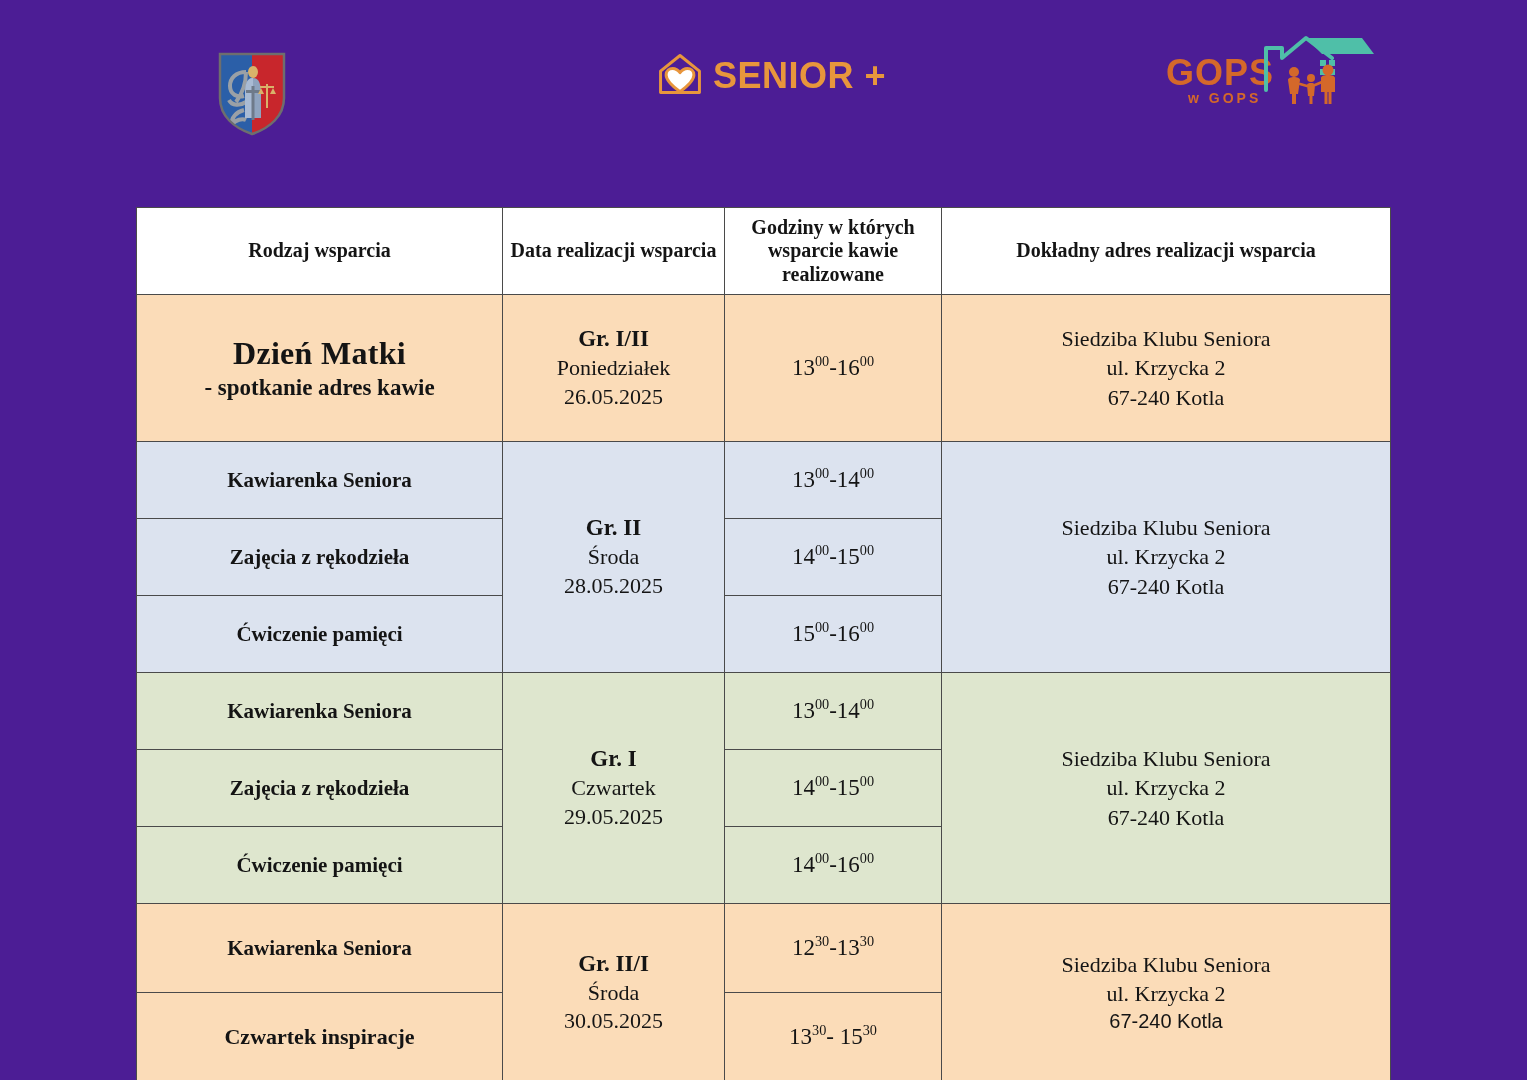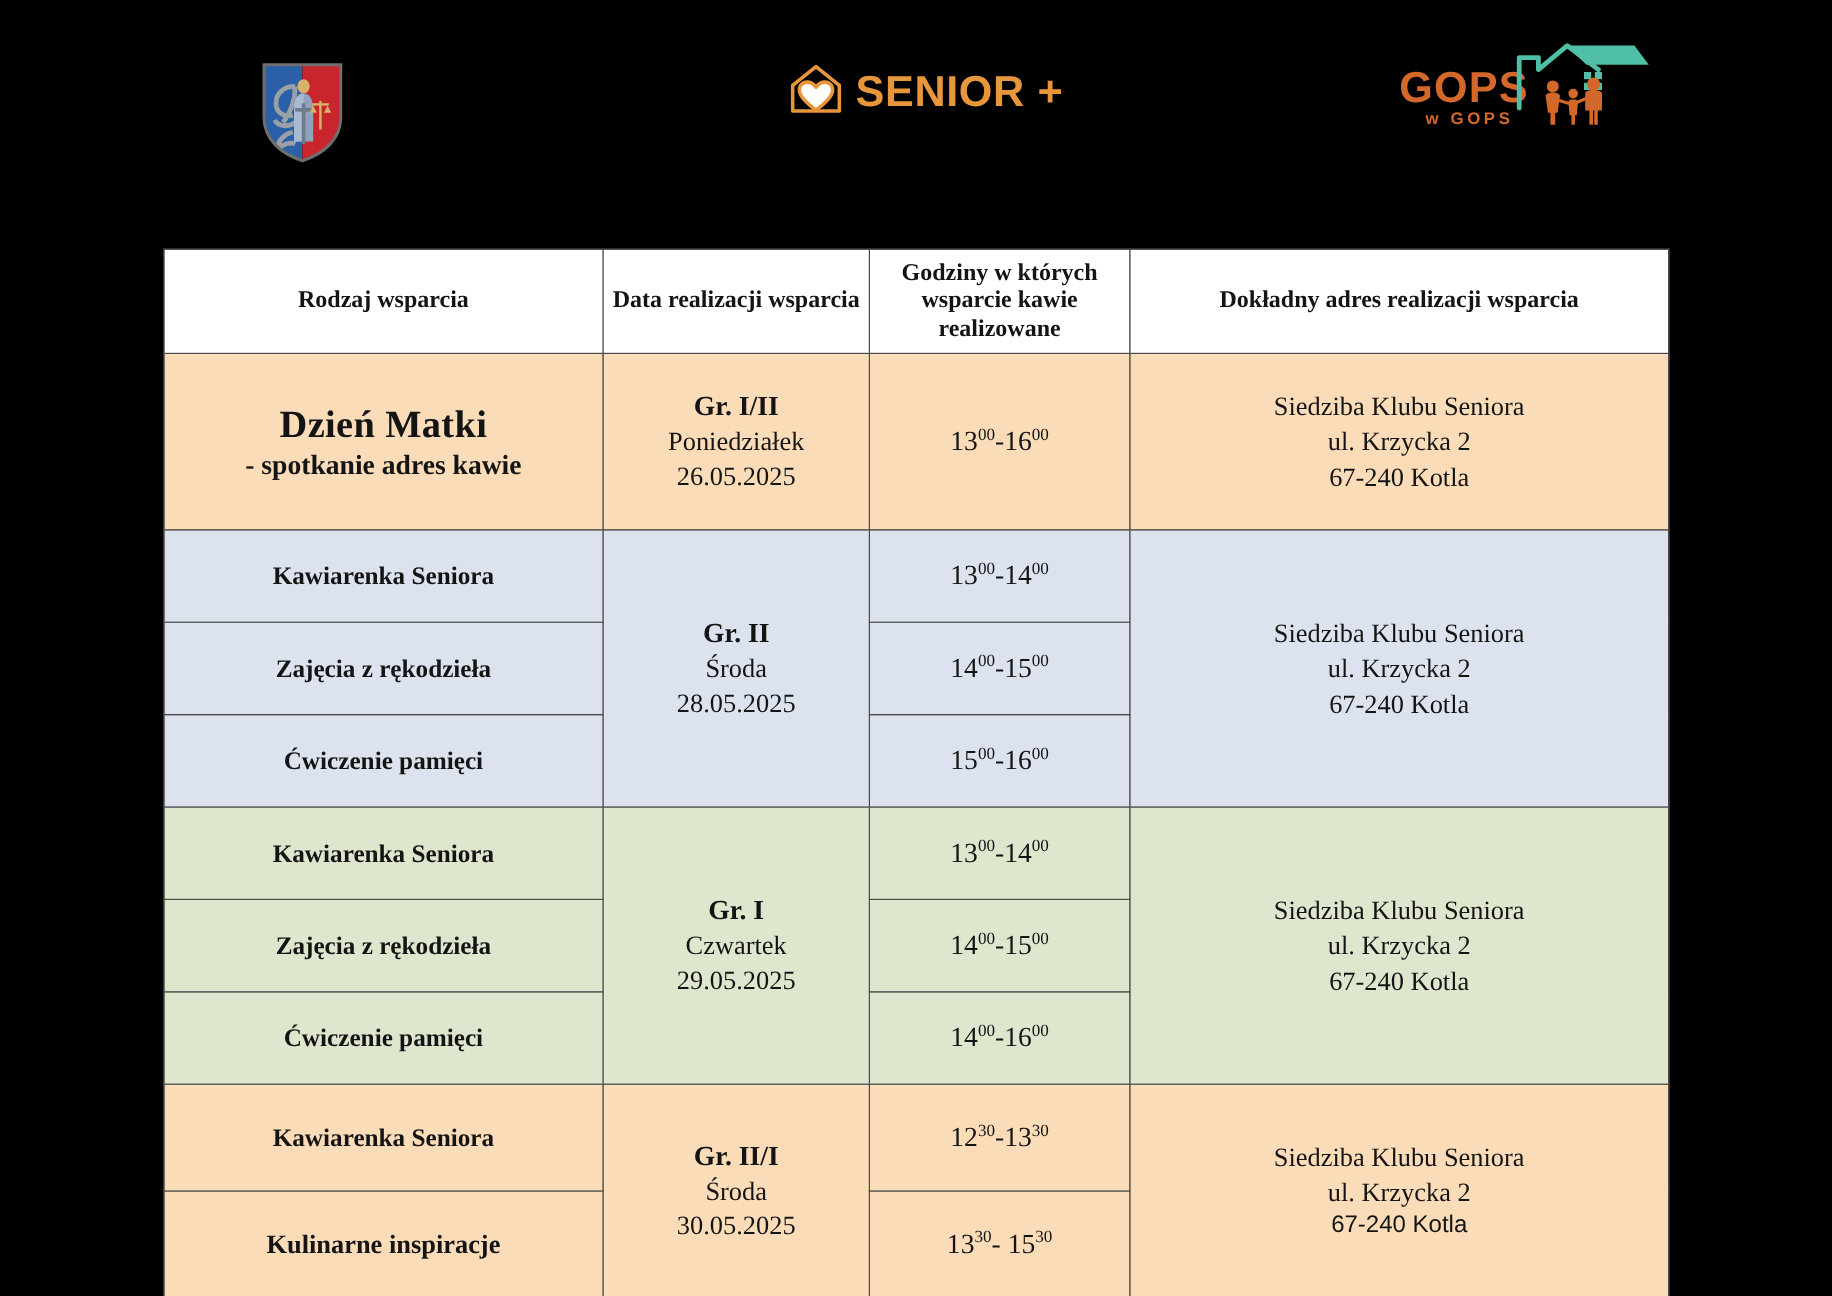--- a/index.html
+++ b/index.html
@@ -12,21 +12,21 @@
     height: 1080px;
     font-family: "Liberation Serif", serif;
     color: #1a1a1a;
     overflow: hidden;
   }
 
   .page {
     position: relative;
     width: 1527px;
     height: 1080px;
-    background: #000000;
+    background: #4c1d95;
   }
 
   
   .logo-bar {
     position: absolute;
     left: 0;
     top: 0;
     width: 1527px;
     height: 180px;
   }
@@ -383,21 +383,21 @@
           <td class="sec-orange hours">
             <span>12</span><sup>30</sup>-<span>13</span><sup>30</sup>
           </td>
           <td class="sec-orange address" rowspan="2">
             <span>Siedziba Klubu Seniora</span>
             <span>ul. Krzycka 2</span>
             <span class="sans">67-240 Kotla</span>
           </td>
         </tr>
         <tr class="r-low">
-          <td class="sec-orange activity big">Kulinarne inspiracje</td>
+          <td class="sec-orange activity big">Czwartek inspiracje</td>
           <td class="sec-orange hours">
             <span>13</span><sup>30</sup>-<span> 15</span><sup>30</sup>
           </td>
         </tr>
       </tbody>
     </table>
   </div>
 
 </div>
 

